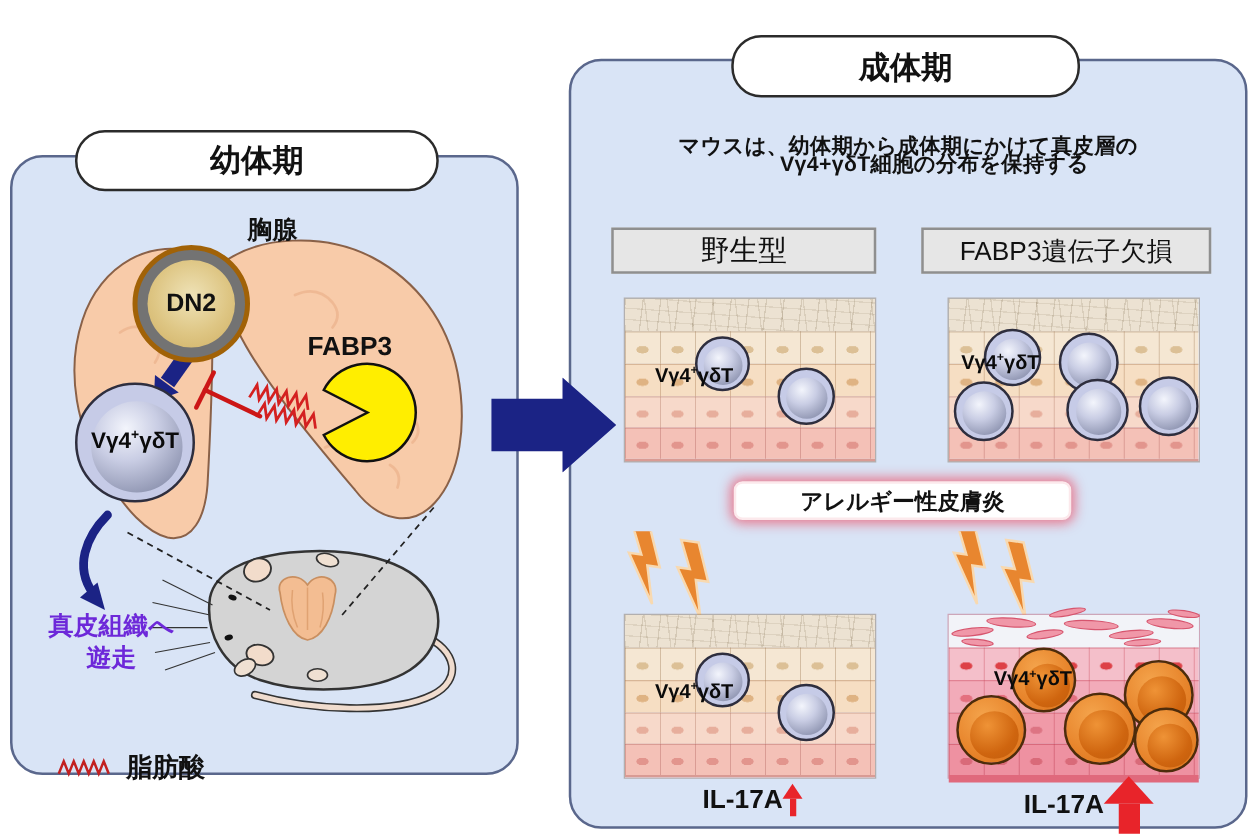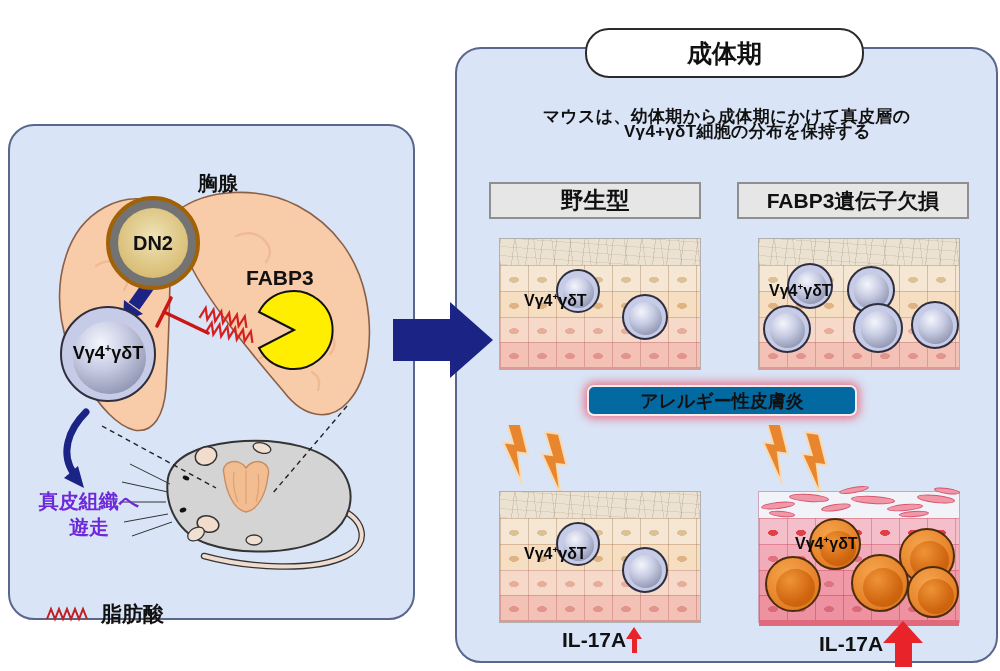--- a/index.html
+++ b/index.html
@@ -48,21 +48,21 @@
   .legend-text{font-size:21px;font-weight:bold;color:#111;}
   .zig{fill:none;stroke:#c22020;stroke-width:2;}
 
   
   .big-arrow{position:absolute;left:393px;top:302px;z-index:5;}
 
   
   .desc{position:absolute;left:0;width:100%;text-align:center;font-size:17px;font-weight:bold;color:#111;letter-spacing:.3px;}
   .desc1{top:44px;margin-top:12px;} .desc2{top:71px;padding-left:21px;}
   .cond-box{position:absolute;background:#e6e6e6;border:2px solid #8f8f8f;box-sizing:border-box;
-            text-align:right;font-weight:bold;color:#111;display:flex;align-items:center;justify-content:center;}
+            text-align:right;font-weight:normal;color:#111;display:flex;align-items:center;justify-content:center;}
   .wt-box{left:32px;top:133px;width:212px;height:37px;font-size:23px;}
   .ko-box{left:280px;top:133px;width:232px;height:37px;font-size:21px;}
 
   
   .skin{position:absolute;width:200px;height:130px;overflow:hidden;box-shadow:0 0 0 1px rgba(120,95,70,.4);}
   .skin.inflamed{overflow:visible;box-shadow:0 0 0 1px rgba(190,90,110,.45);}
   .scorneum{position:relative;height:26px;background-color:#ece2d2;
      background-image:repeating-linear-gradient(97deg,rgba(130,112,82,.22) 0 1px,transparent 1px 14px),
                       repeating-linear-gradient(83deg,rgba(130,112,82,.18) 0 1px,transparent 1px 18px),
                       repeating-linear-gradient(4deg,rgba(130,112,82,.14) 0 1px,transparent 1px 9px);}
@@ -78,40 +78,43 @@
   .inflamed .scorneum{background:#f2f3f8;}
   .inflamed .r1{--base:#f4bfca;--nuc:#dd4147;--ln:rgba(200,70,90,.4);}
   .inflamed .r2{--base:#f2abb9;--nuc:#e4707f;--ln:rgba(200,70,90,.4);}
   .inflamed .r3{--base:#f09aa8;--nuc:#dd7483;--ln:rgba(195,65,85,.4);}
   .inflamed .r4{--base:#ee91a1;--nuc:#d96a79;--ln:rgba(190,60,80,.45);}
   .inflamed .sbase{background:#e0697c;}
   .flake{position:absolute;background:#f097a8;border:1px solid #d6556e;border-radius:50%;box-sizing:border-box;}
   .skin-label{position:absolute;font-size:16px;font-weight:bold;color:#0a0a0a;z-index:6;white-space:nowrap;}
 
   
-  .banner{position:absolute;left:130px;top:336px;width:270px;height:31px;background:#0369a1;
+  .banner{position:absolute;left:130px;top:336px;width:270px;height:31px;background:#ffffff;
           border:2px solid #fce9ec;border-radius:7px;box-shadow:0 0 9px 3px rgba(233,106,128,.85);
           display:flex;align-items:center;justify-content:center;font-size:18px;font-weight:bold;color:#111;box-sizing:border-box;}
   .bolts{position:absolute;width:86px;height:70px;}
   .bolts-left{left:36px;top:376px;} .bolts-right{left:296px;top:376px;}
   .bolt{fill:#e8862f;stroke:#f8d9b0;stroke-width:2;}
   .il17a{position:absolute;display:flex;align-items:center;font-size:21px;font-weight:bold;color:#111;}
   .il17a-left{left:105px;top:578px;} .il17a-right{left:362px;top:572px;}
   .arrow-up{display:flex;flex-direction:column;align-items:center;}
   .arrow-up .head{width:0;height:0;border-left:8px solid transparent;border-right:8px solid transparent;border-bottom:12px solid #e8242a;}
   .arrow-up .shaft{width:5px;height:14px;background:#e8242a;}
   .arrow-up.big .head{border-left-width:20px;border-right-width:20px;border-bottom-width:22px;}
   .arrow-up.big .shaft{width:17px;height:24px;}
 </style>
 </head>
 <body>
 
 <div class="stage">
 
   <section class="panel left-panel">
+    <div class="pill left-pill">
+      <span>幼体期</span>
+    </div>
 
     <div class="organ-label">胸腺</div>
 
     <svg class="scene" width="407" height="496" viewBox="0 0 407 496">
 
       <path class="lobe" d="M152,78 C112,62 70,86 56,130 C42,172 52,218 74,254 C90,282 108,300 124,304 C144,308 154,288 156,262 C158,226 160,170 160,136 C160,112 160,90 152,78 Z"></path>
       <path class="lobe" d="M166,86 C196,62 250,60 288,80 C324,99 348,132 356,172 C364,214 358,254 338,276 C320,296 294,292 274,266 C242,228 198,176 180,138 C170,118 160,98 166,86 Z"></path>
       <path class="tex" d="M86,140 q14,-10 26,2 q10,10 2,22"></path>
       <path class="tex" d="M74,190 q16,-6 24,8 q6,12 -2,20"></path>
       <path class="tex" d="M96,240 q14,-8 24,4"></path>

